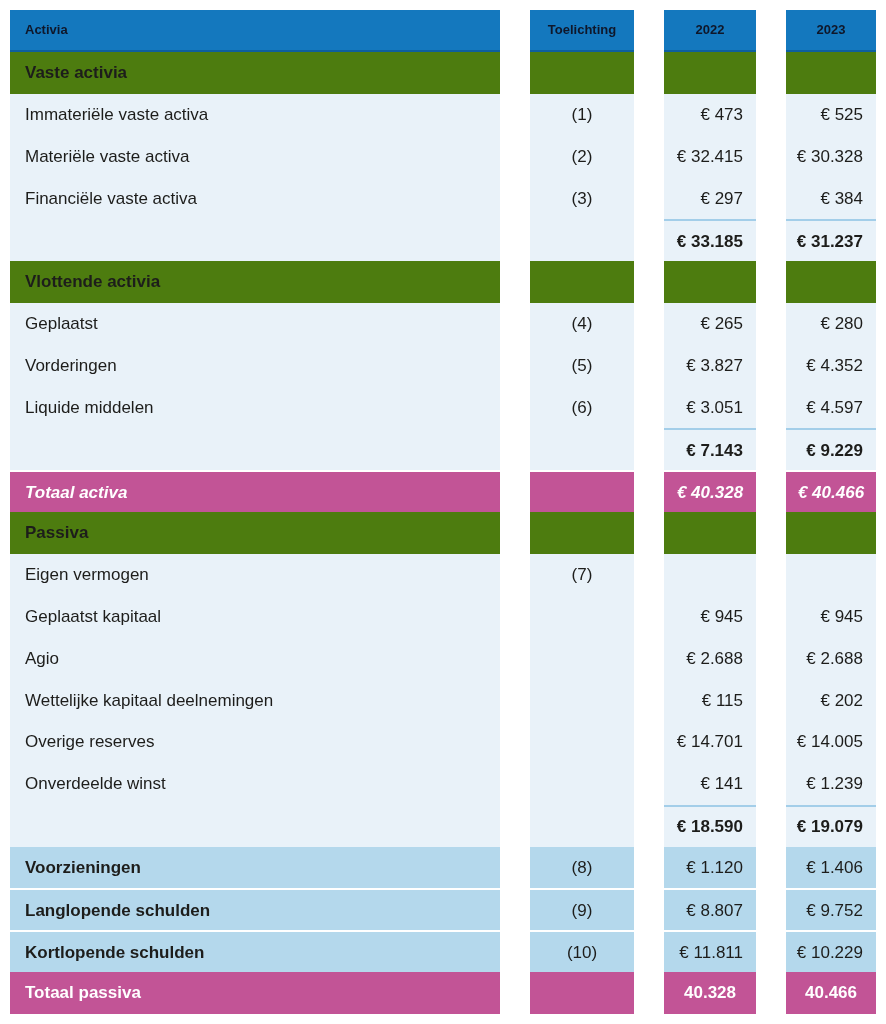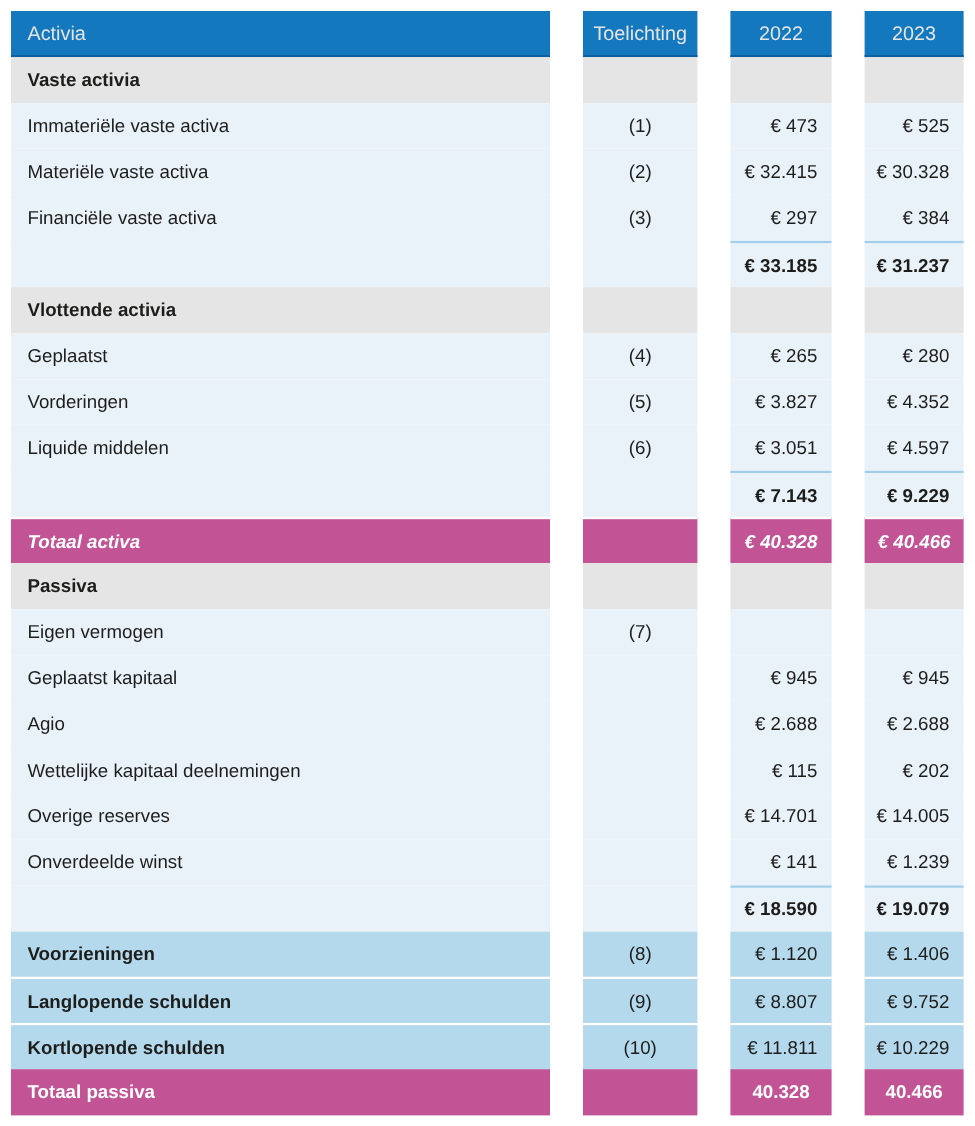--- a/index.html
+++ b/index.html
@@ -31,30 +31,30 @@
     line-height: 1;
     white-space: nowrap;
   }
   .cell.label { justify-content: flex-start; padding-left: 15px; }
   .cell.note  { justify-content: center; margin-left: 20px; }
   .cell.val   { justify-content: flex-end; padding-right: 13px; margin-left: 20px; }
 
   
   .row.head .cell {
     background: #1478be;
-    color: #e5e5e5;
-    font-weight: normal;
-    font-size: 18px;
+    color: #0f172a;
+    font-weight: bold;
+    font-size: 13px;
     border-bottom: 2px solid #0d5f9e;
   }
   .row.head .cell.note,
   .row.head .cell.val { justify-content: center; padding: 0; }
 
   
-  .row.section .cell { background: #e5e5e5; }
+  .row.section .cell { background: #4d7c0f; }
   .row.section .cell.label { font-weight: bold; }
 
   
   .row.bluedata .cell { background: #b4d8ec; text-align: center; }
   .row.bluedata .cell.label { font-weight: bold; }
   .row.bluedata + .row.bluedata .cell { border-top: 2px solid #ffffff; }
 
   
   .row.subtotal .cell { font-weight: bold; }
   .row.subtotal .cell.val { border-top: 2px solid #a3cee9; }

